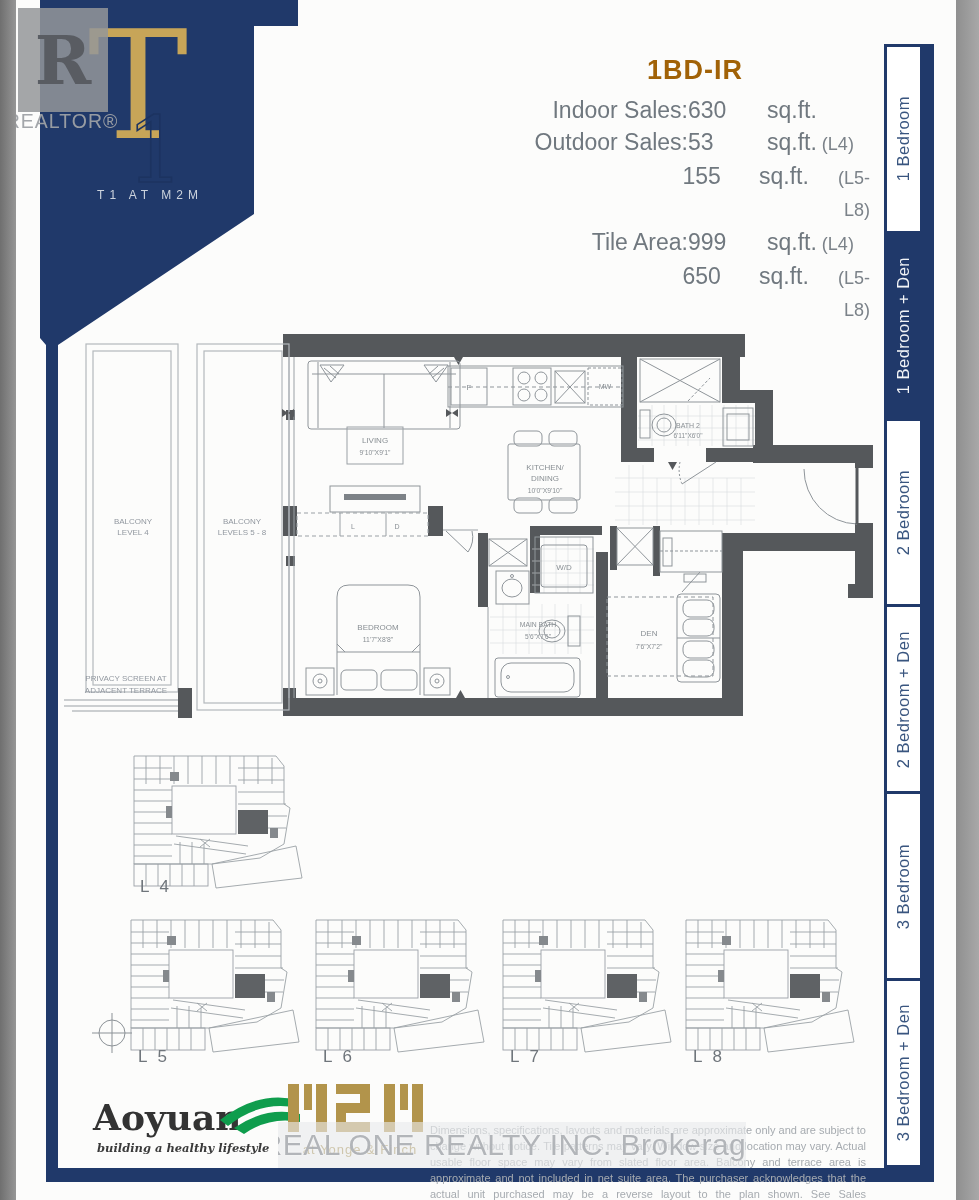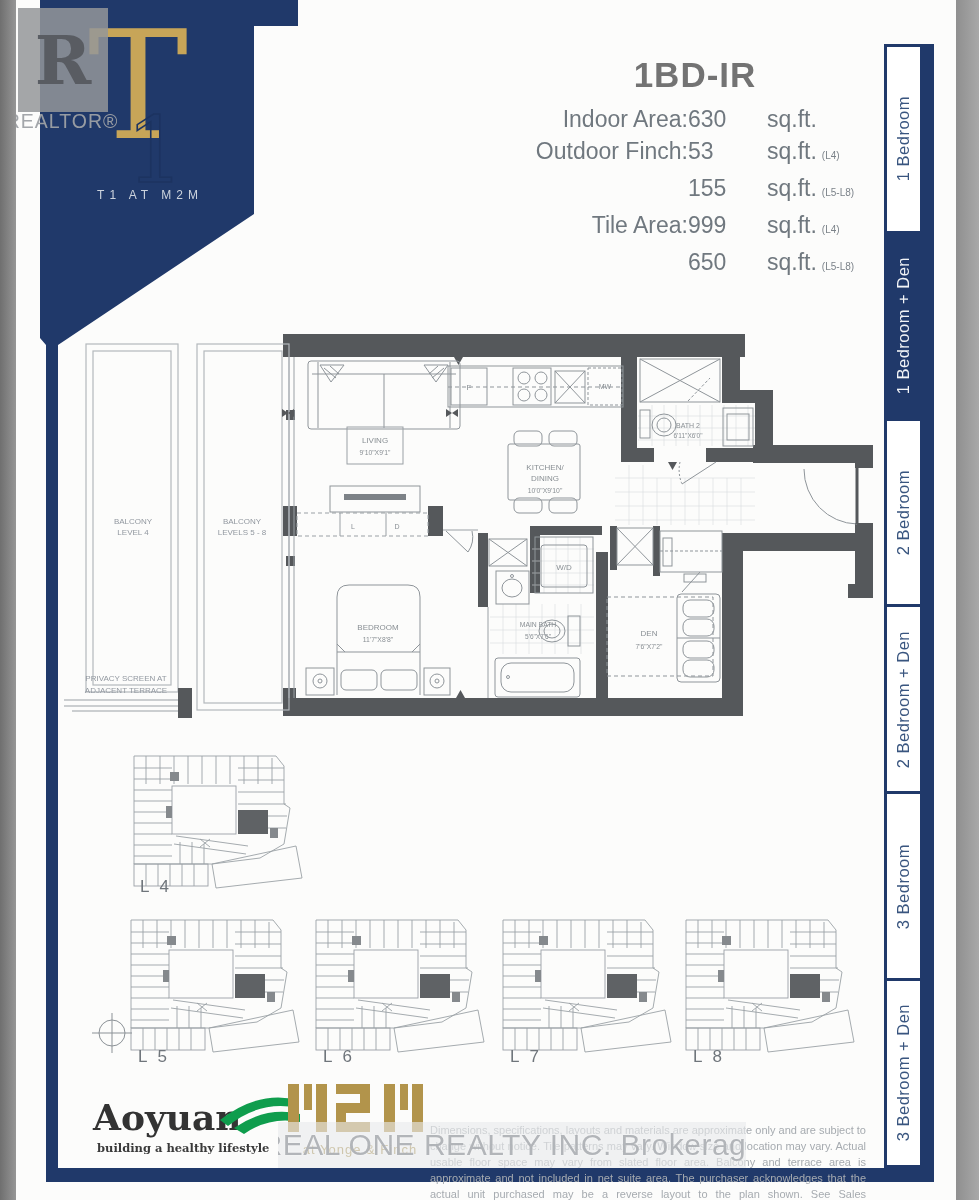--- a/index.html
+++ b/index.html
@@ -6,26 +6,26 @@
   #page{position:relative;width:979px;height:1200px;background:#fcfcfb;overflow:hidden;
         font-family:"Liberation Sans",sans-serif;}
   .abs{position:absolute;}
 
   
   #edge-left{left:0;top:0;width:16px;height:1200px;background:linear-gradient(90deg,#6f6f6f,#969696);}
   #edge-right{left:956px;top:0;width:23px;height:1200px;background:linear-gradient(90deg,#8f8f8f,#a8a8a8);}
 
   
   #unit-header{left:520px;top:55px;width:350px;color:#6e767d;}
-  #unit-title{text-align:center;font-size:35px;font-weight:600;color:#737373;letter-spacing:1px;margin-bottom:8px;}
+  #unit-title{text-align:center;font-size:27px;font-weight:600;color:#a16207;letter-spacing:1px;margin-bottom:8px;}
   .area-row{display:flex;align-items:baseline;font-size:23px;line-height:32px;color:#70787f;}
   .area-label{width:168px;text-align:right;}
   .area-num{width:72px;text-align:left;padding-right:7px;}
   .area-suffix{}
-  .area-note{font-size:10px;margin-left:5px;color:#7b8289;}
+  .area-note{font-size:18px;margin-left:5px;color:#7b8289;text-align:right;}
 
   
   #tab-rail{left:884px;top:44px;width:39px;height:1124px;display:flex;flex-direction:column;}
   .tab{flex:1;background:#ffffff;border:3px solid #20396a;margin-top:-3px;display:flex;align-items:center;justify-content:center;}
   .tab:first-child{margin-top:0;}
   .tab span{writing-mode:vertical-rl;transform:rotate(180deg);font-size:16.5px;color:#39557f;letter-spacing:0.5px;white-space:nowrap;}
   .tab.active{background:#20396a;}
   .tab.active span{color:#f2f4f7;}
   #navy-right{left:920px;top:44px;width:14px;height:1138px;background:#20396a;}
   #navy-left{left:46px;top:340px;width:12px;height:842px;background:#20396a;}
@@ -36,21 +36,21 @@
 
   
   #realtor-box{left:18px;top:8px;width:90px;height:104px;background:rgba(148,150,153,0.85);
      display:flex;align-items:center;justify-content:center;}
   #realtor-box span{font-family:"DejaVu Serif",serif;font-weight:bold;font-size:68px;color:rgba(86,90,96,0.95);}
   #realtor-label{left:0px;top:110px;width:124px;text-align:center;font-size:19.5px;letter-spacing:1px;
      color:rgba(158,161,165,0.95);font-weight:500;}
 
   
   #aoyuan-name{left:93px;top:1096px;font-family:"DejaVu Serif",serif;font-weight:bold;font-size:36px;color:#333;}
-  #aoyuan-tagline{left:97px;top:1141px;font-family:"DejaVu Serif",serif;font-weight:bold;
+  #aoyuan-tagline{left:97px;top:1141px;font-family:"DejaVu Serif",serif;font-style:italic;font-weight:bold;
      font-size:11.5px;color:#3a3a3a;}
   #m2m-sub{left:286px;top:1142px;width:148px;text-align:center;font-size:13px;color:#a58c47;letter-spacing:1px;}
   #disclaimer{left:430px;top:1086px;width:436px;font-size:11px;line-height:16px;color:#a6abb0;
      text-align:justify;margin-top:36px;}
   #wm-bottom{left:278px;top:1122px;width:468px;height:46px;background:rgba(233,234,235,0.62);
      display:flex;align-items:center;justify-content:center;font-size:30px;letter-spacing:0.5px;
      color:rgba(160,164,169,0.8);text-shadow:0 0 2px rgba(255,255,255,0.8);white-space:nowrap;overflow:hidden;}
 </style>
 </head>
 <body>
@@ -327,27 +327,27 @@
   </svg>
 
   <div class="abs" id="realtor-box">
     <span>R</span>
   </div>
   <div class="abs" id="realtor-label">REALTOR®</div>
 
   <div class="abs" id="unit-header">
     <div id="unit-title">1BD-IR</div>
     <div class="area-row">
-      <span class="area-label">Indoor Area:</span>
+      <span class="area-label">Indoor Sales:</span>
       <span class="area-num">630</span>
       <span class="area-suffix">sq.ft.</span>
       <span class="area-note"></span>
     </div>
     <div class="area-row">
-      <span class="area-label">Outdoor Finch:</span>
+      <span class="area-label">Outdoor Sales:</span>
       <span class="area-num">53</span>
       <span class="area-suffix">sq.ft.</span>
       <span class="area-note">(L4)</span>
     </div>
     <div class="area-row">
       <span class="area-label"></span>
       <span class="area-num">155</span>
       <span class="area-suffix">sq.ft.</span>
       <span class="area-note">(L5-L8)</span>
     </div>

